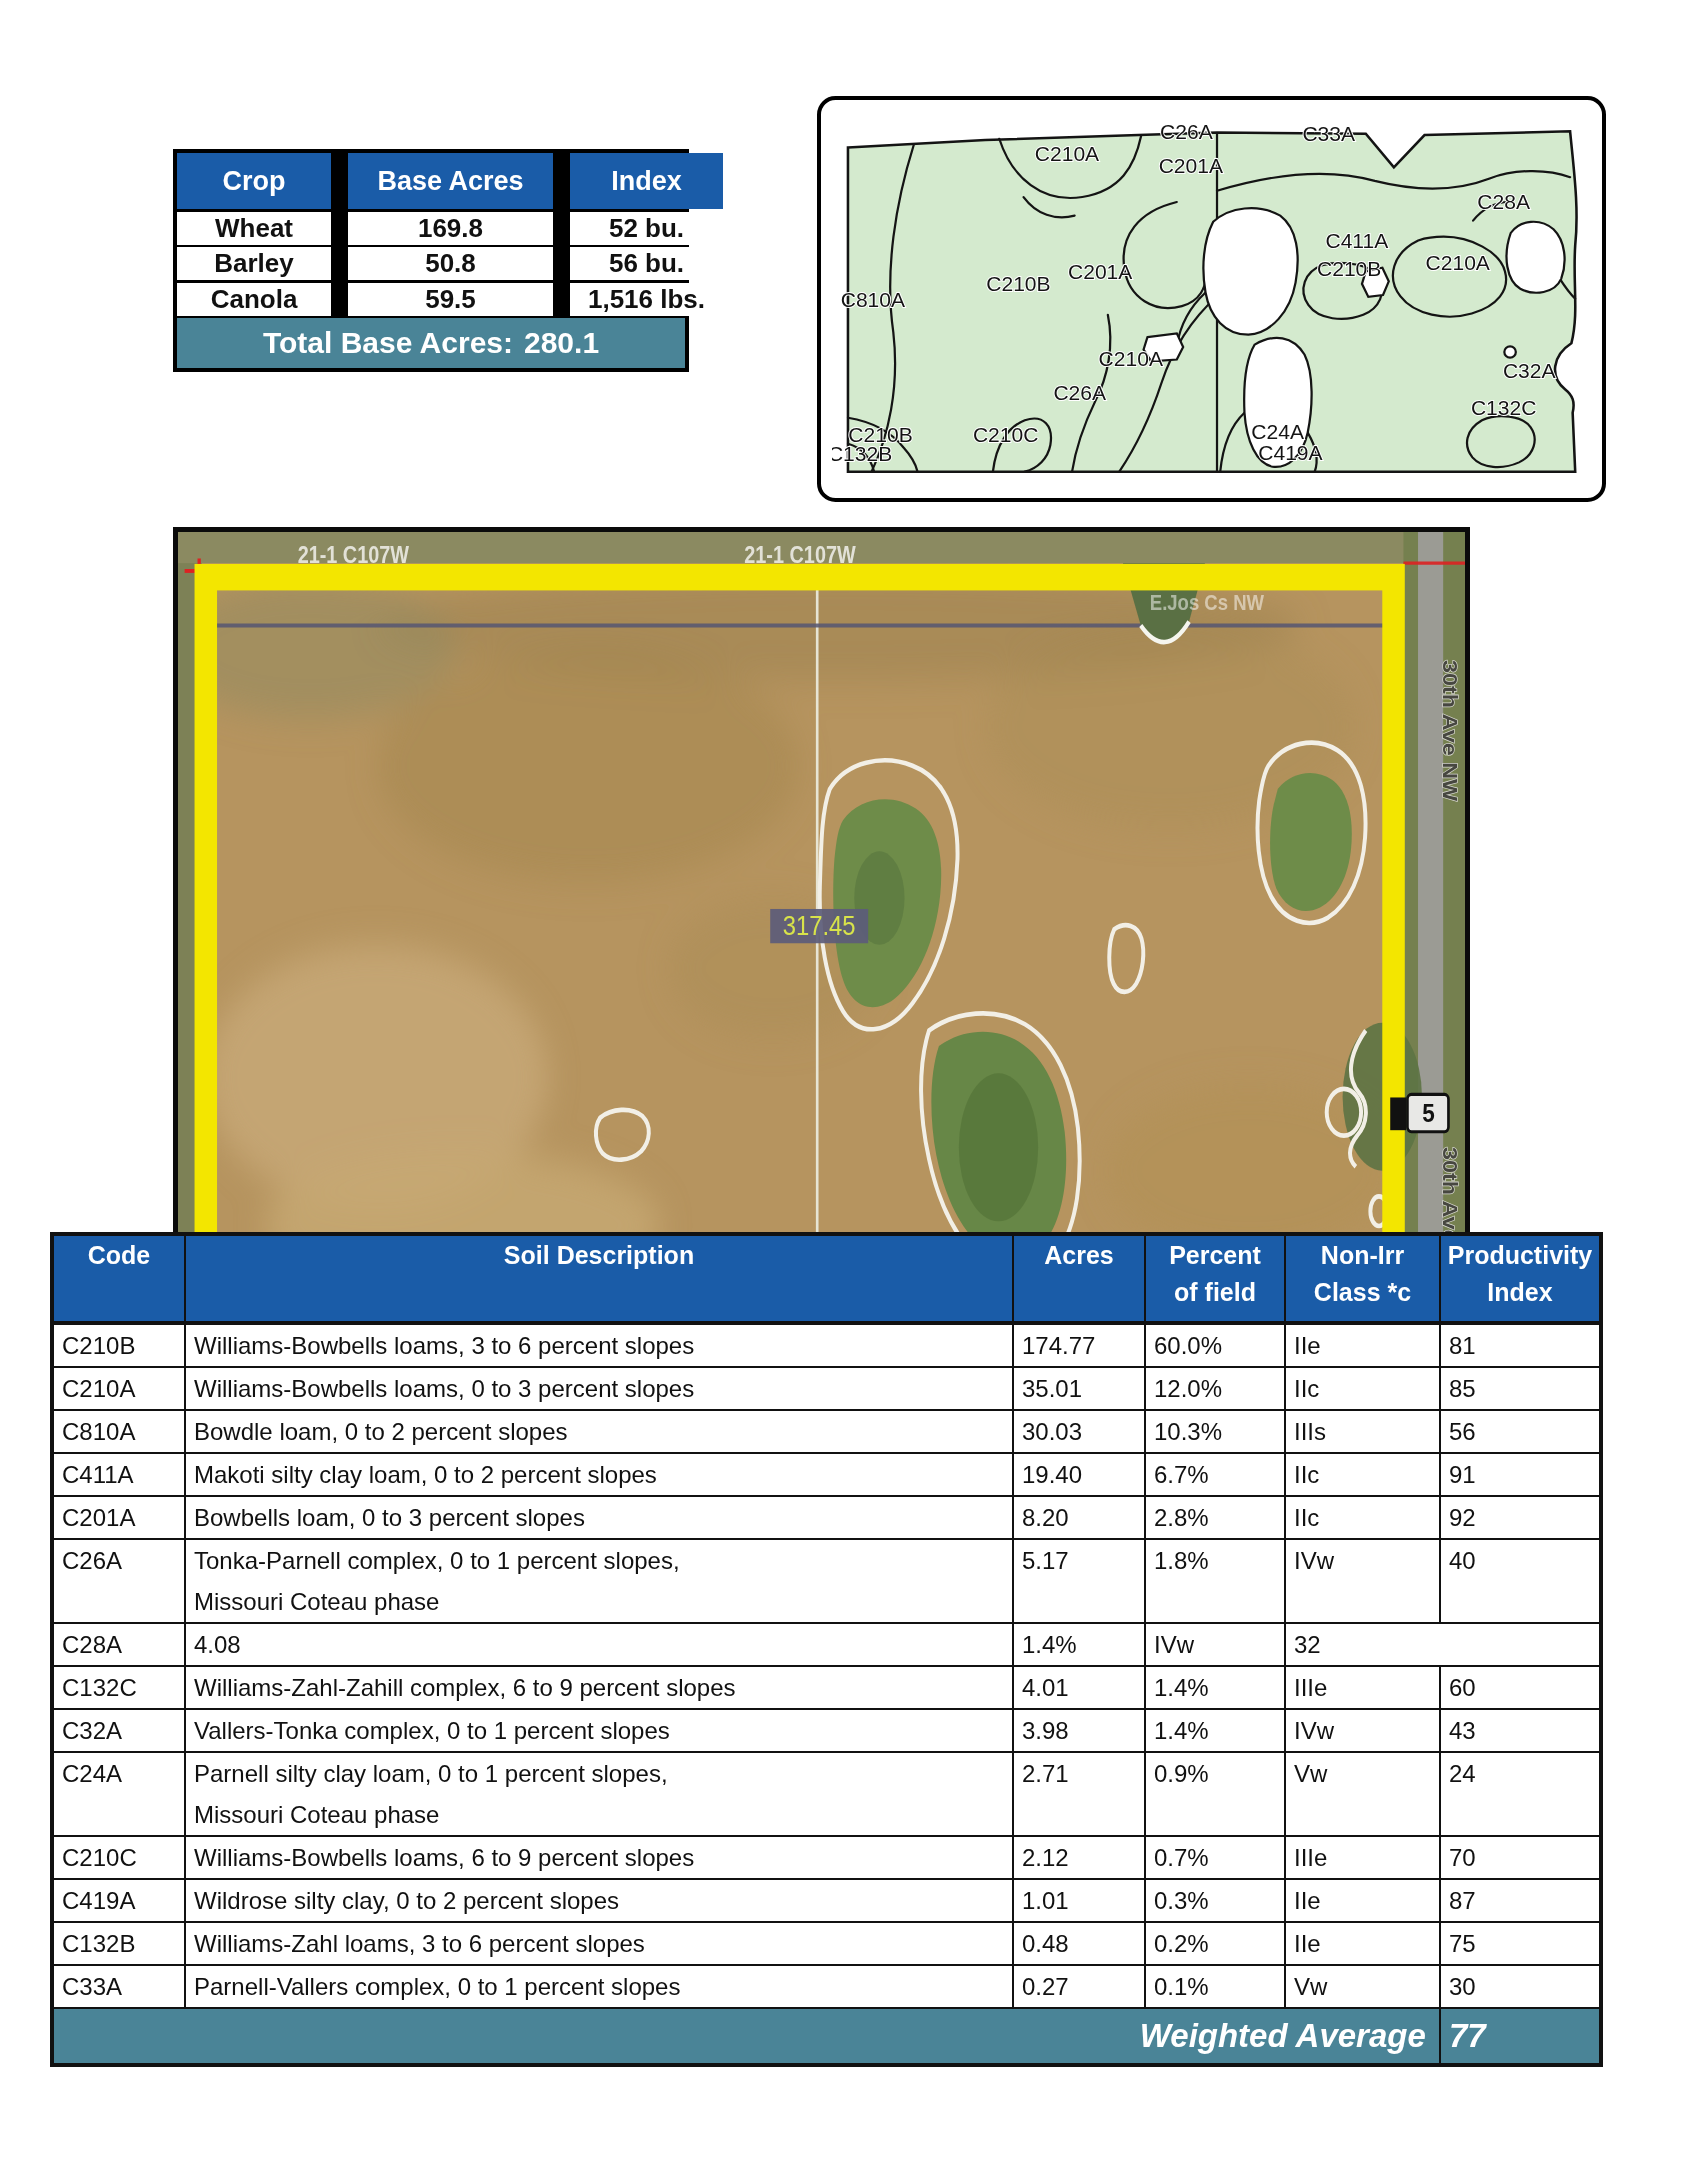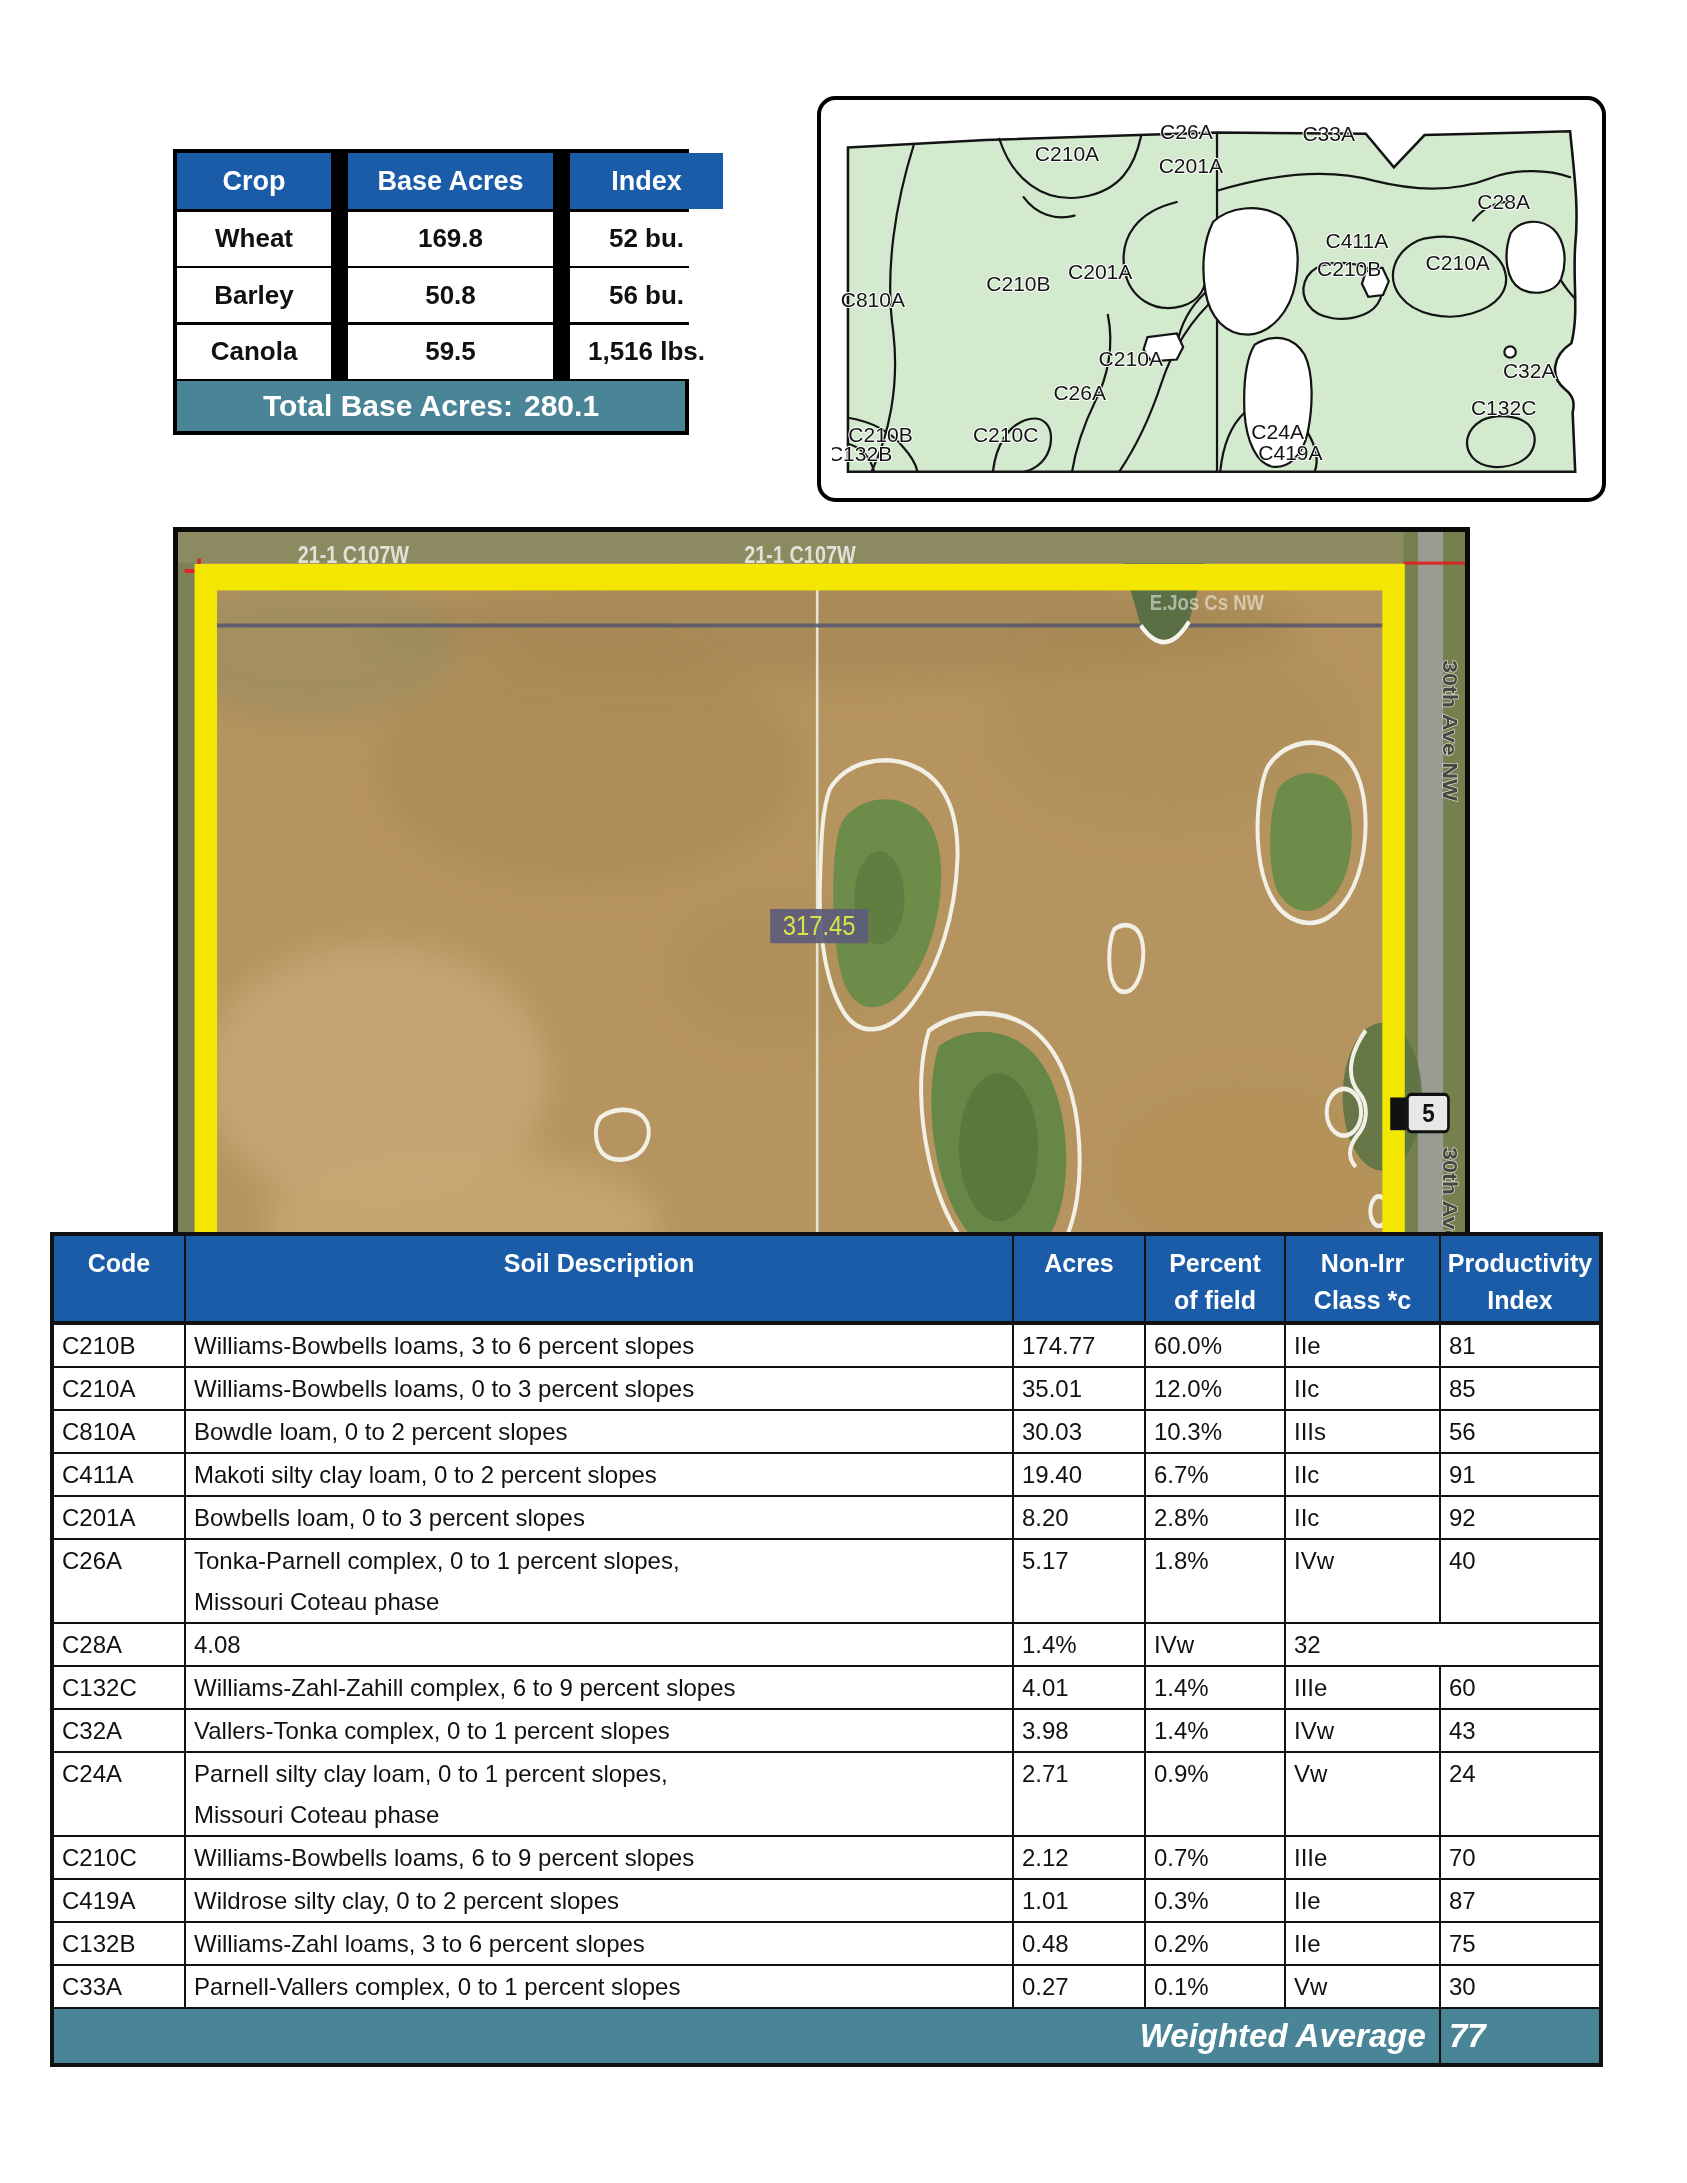--- a/index.html
+++ b/index.html
@@ -21,21 +21,21 @@
     border:4px solid #000;background:#000;
   }
   .crop-head,.crop-row{display:grid;grid-template-columns:154px 205px 153px;gap:17px;background:#000;}
   .crop-head{margin-bottom:2.6px;}
   .crop-head .cell{
     background:var(--header-blue);color:#fff;font-weight:bold;font-size:27px;
     height:56px;display:flex;align-items:center;justify-content:center;
   }
   .crop-row{margin-bottom:2.6px;}
   .crop-row .cell{
-    background:#fff;font-weight:bold;font-size:26px;height:54px;
+    background:#fff;font-weight:bold;font-size:26px;height:33px;
     display:flex;align-items:center;justify-content:center;
   }
   .crop-total{
     background:var(--teal);color:#fff;font-weight:bold;font-size:30px;
     height:50px;display:flex;align-items:center;justify-content:center;gap:11px;
   }
   
   .soil-map{
     position:absolute;left:817px;top:96px;width:789px;height:406px;
     border:4.6px solid #000;border-radius:18.5px;background:#fff;padding:9.3px 10.6px;
@@ -53,21 +53,21 @@
   .aerial svg{width:100%;height:100%;display:block;}
   
   .soil-table{
     position:absolute;left:50px;top:1232px;width:1553px;
     border:4px solid #111;
   }
   .shead,.srow,.sfoot{display:grid;grid-template-columns:132px 828px 132px 140px 155px 1fr;}
   .shead{border-bottom:4.6px solid #111;background:var(--header-blue);}
   .shead .cell{
     color:#fff;font-weight:bold;font-size:25px;line-height:37px;
-    padding-top:9px;height:85px;text-align:center;white-space:pre-line;
+    padding-top:1px;height:85px;text-align:center;white-space:pre-line;
     border-right:2px solid #111;
   }
   .shead .cell:last-child{border-right:none;}
   .srow{border-bottom:2.6px solid #111;background:#fff;}
   .srow .cell{
     font-size:24px;line-height:41px;padding:0 8px;white-space:pre-line;
     border-right:2px solid #111;
   }
   .srow .cell:last-child{border-right:none;}
   .sfoot{background:var(--teal);}

